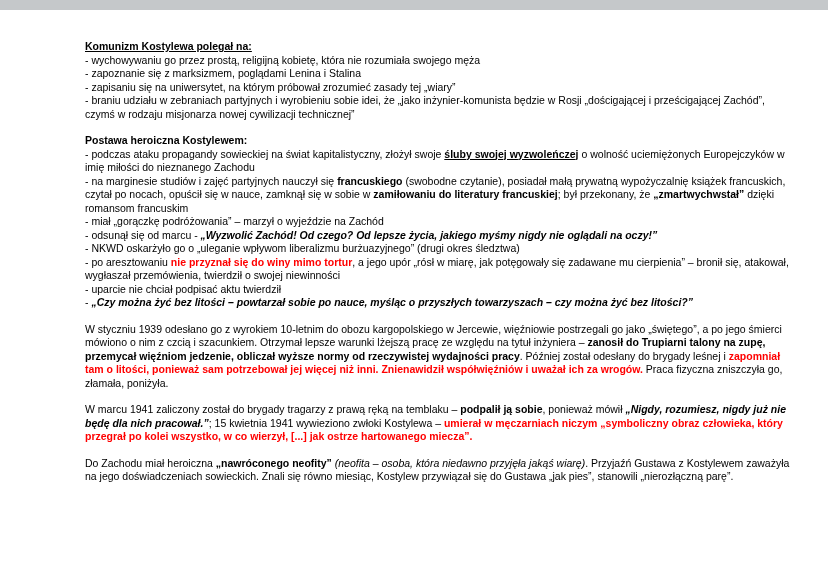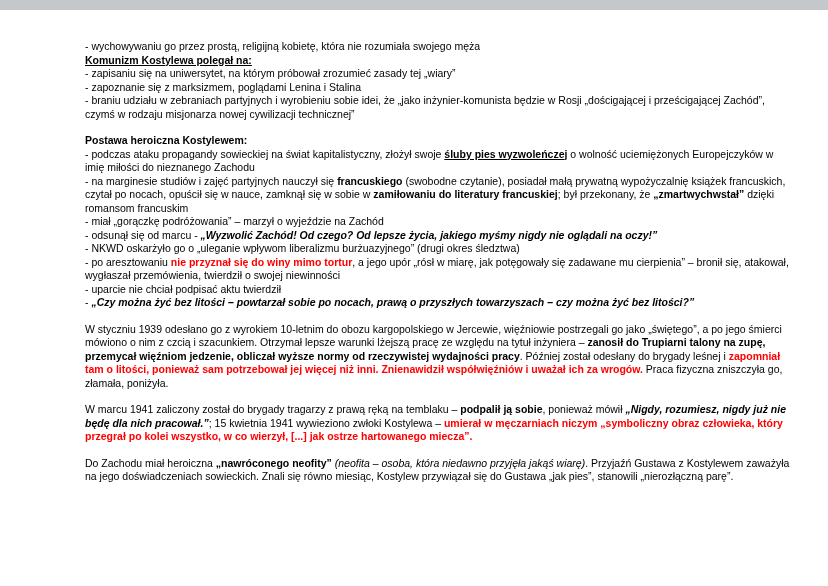--- a/index.html
+++ b/index.html
@@ -29,36 +29,36 @@
   .u { text-decoration: underline; }
 </style>
 </head>
 <body style="background: rgb(255, 255, 255);">
 
 <div class="page-top-edge" style="background: rgb(197, 200, 202);"></div>
 
 <div class="doc-content">
   <div style="color: rgb(0, 0, 0);">
       <div class="section">
+        <p class="para"><span class="b u">Komunizm Kostylewa polegał na:</span></p>
         <p class="para"><span>- wychowywaniu go przez prostą, religijną kobietę, która nie rozumiała swojego męża</span></p>
-        <p class="para"><span class="b u">Komunizm Kostylewa polegał na:</span></p>
+        <p class="para"><span>- zapoznanie się z marksizmem, poglądami Lenina i Stalina</span></p>
         <p class="para"><span>- zapisaniu się na uniwersytet, na którym próbował zrozumieć zasady tej „wiary”</span></p>
-        <p class="para"><span>- zapoznanie się z marksizmem, poglądami Lenina i Stalina</span></p>
         <p class="para"><span>- braniu udziału w zebraniach partyjnych i wyrobieniu sobie idei, że „jako inżynier-komunista będzie w Rosji „dościgającej i prześcigającej Zachód”, czymś w rodzaju misjonarza nowej cywilizacji technicznej”</span></p>
       </div>
       <div class="section">
         <p class="para"><span class="b">Postawa heroiczna Kostylewem:</span></p>
-        <p class="para"><span>- podczas ataku propagandy sowieckiej na świat kapitalistyczny, złożył swoje </span><span class="b u">śluby pies wyzwoleńczej</span><span> o wolność uciemiężonych Europejczyków w imię miłości do nieznanego Zachodu</span></p>
+        <p class="para"><span>- podczas ataku propagandy sowieckiej na świat kapitalistyczny, złożył swoje </span><span class="b u">śluby swojej wyzwoleńczej</span><span> o wolność uciemiężonych Europejczyków w imię miłości do nieznanego Zachodu</span></p>
         <p class="para"><span>- na marginesie studiów i zajęć partyjnych nauczył się </span><span class="b">francuskiego</span><span> (swobodne czytanie), posiadał małą prywatną wypożyczalnię książek francuskich, czytał po nocach, opuścił się w nauce, zamknął się w sobie w </span><span class="b">zamiłowaniu do literatury francuskiej</span><span>; był przekonany, że </span><span class="b">„zmartwychwstał”</span><span> dzięki romansom francuskim</span></p>
         <p class="para"><span>- miał „gorączkę podróżowania” – marzył o wyjeździe na Zachód</span></p>
         <p class="para"><span>- odsunął się od marcu - </span><span class="b i">„Wyzwolić Zachód! Od czego? Od lepsze życia, jakiego myśmy nigdy nie oglądali na oczy!”</span></p>
         <p class="para"><span>- NKWD oskarżyło go o „uleganie wpływom liberalizmu burżuazyjnego” (drugi okres śledztwa)</span></p>
         <p class="para"><span>- po aresztowaniu </span><span class="b" style="color: rgb(255, 0, 0);">nie przyznał się do winy mimo tortur</span><span>, a jego upór „rósł w miarę, jak potęgowały się zadawane mu cierpienia” – bronił się, atakował, wygłaszał przemówienia, twierdził o swojej niewinności</span></p>
         <p class="para"><span>- uparcie nie chciał podpisać aktu twierdził</span></p>
-        <p class="para"><span>- </span><span class="b i">„Czy można żyć bez litości – powtarzał sobie po nocach, prawą o przyszłych towarzyszach – czy można żyć bez litości?”</span></p>
+        <p class="para"><span>- </span><span class="b i">„Czy można żyć bez litości – powtarzał sobie po nauce, myśląc o przyszłych towarzyszach – czy można żyć bez litości?”</span></p>
       </div>
       <div class="section">
         <p class="para"><span>W styczniu 1939 odesłano go z wyrokiem 10-letnim do obozu kargopolskiego w Jercewie, więźniowie postrzegali go jako „świętego”, a po jego śmierci mówiono o nim z czcią i szacunkiem. Otrzymał lepsze warunki lżejszą pracę ze względu na tytuł inżyniera – </span><span class="b">zanosił do Trupiarni talony na zupę, przemycał więźniom jedzenie, obliczał wyższe normy od rzeczywistej wydajności pracy</span><span>. Później został odesłany do brygady leśnej i </span><span class="b" style="color: rgb(255, 0, 0);">zapomniał tam o litości, ponieważ sam potrzebował jej więcej niż inni. Znienawidził współwięźniów i uważał ich za wrogów.</span><span> Praca fizyczna zniszczyła go, złamała, poniżyła.</span></p>
       </div>
       <div class="section">
         <p class="para"><span>W marcu 1941 zaliczony został do brygady tragarzy z prawą ręką na temblaku – </span><span class="b">podpalił ją sobie</span><span>, ponieważ mówił </span><span class="b i">„Nigdy, rozumiesz, nigdy już nie będę dla nich pracował.”</span><span>; 15 kwietnia 1941 wywieziono zwłoki Kostylewa – </span><span class="b" style="color: rgb(255, 0, 0);">umierał w męczarniach niczym „symboliczny obraz człowieka, który przegrał po kolei wszystko, w co wierzył, [...] jak ostrze hartowanego miecza”.</span></p>
       </div>
       <div class="section">
         <p class="para"><span>Do Zachodu miał heroiczna </span><span class="b">„nawróconego neofity”</span><span> </span><span class="i">(neofita – osoba, która niedawno przyjęła jakąś wiarę)</span><span>. Przyjaźń Gustawa z Kostylewem zaważyła na jego doświadczeniach sowieckich. Znali się równo miesiąc, Kostylew przywiązał się do Gustawa „jak pies”, stanowili „nierozłączną parę”.</span></p>
       </div>

